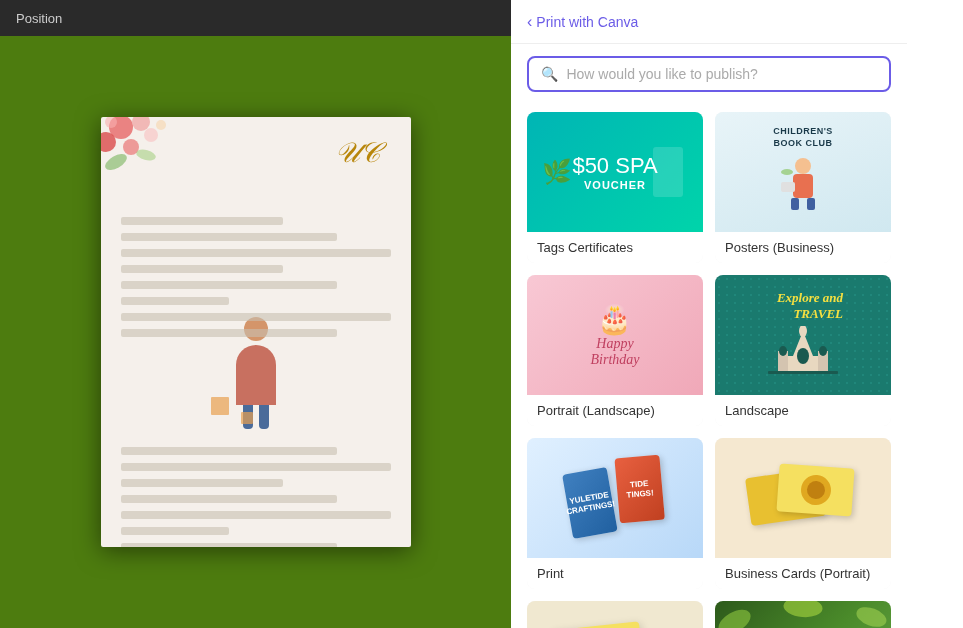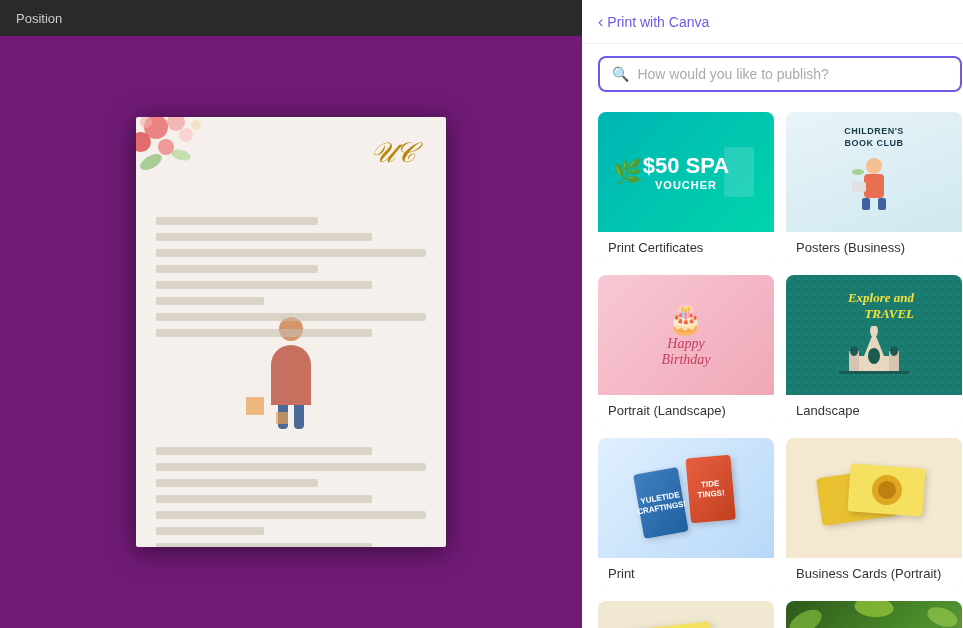--- a/index.html
+++ b/index.html
@@ -6,23 +6,23 @@
     body {
       width: 963px;
       height: 628px;
       overflow: hidden;
       font-family: -apple-system, BlinkMacSystemFont, 'Segoe UI', sans-serif;
       display: flex;
     }
 
     
     .left-panel {
-      width: 582px;
+      width: 511px;
       height: 628px;
-      background: #701a75;
+      background: #4d7c0f;
       position: relative;
       overflow: hidden;
       flex-shrink: 0;
     }
 
     .top-bar {
       height: 36px;
       background: #2a2a2a;
       display: flex;
       align-items: center;
@@ -255,21 +255,21 @@
       display: flex;
       align-items: center;
       justify-content: center;
       flex-direction: column;
       color: #fff;
       font-size: 18px;
       font-weight: bold;
       text-align: center;
       position: relative;
     }
-    .img-gift .voucher-amount { font-size: 22px; font-weight: 700; }
+    .img-gift .voucher-amount { font-size: 22px; font-weight: 400; }
     .img-gift .voucher-text { font-size: 11px; letter-spacing: 1px; }
     .img-gift::before {
       content: '';
       position: absolute;
       right: 20px;
       top: 50%;
       transform: translateY(-50%);
       width: 30px;
       height: 50px;
       background: rgba(255,255,255,0.15);
@@ -559,21 +559,21 @@
   <div class="items-grid">
 
     <div class="grid-item">
       <div class="grid-item-image">
         <div class="img-gift">
           <span class="leaf-deco">🌿</span>
           <span class="voucher-amount">$50 SPA</span>
           <span class="voucher-text">VOUCHER</span>
         </div>
       </div>
-      <div class="grid-item-label">Print Certificates</div>
+      <div class="grid-item-label">Tags Certificates</div>
     </div>
 
     <div class="grid-item">
       <div class="grid-item-image">
         <div class="img-poster-portrait">
           <div class="poster-content">
             <div class="poster-title-text">CHILDREN'S<br>BOOK CLUB</div>
             <div class="poster-illustration">
               
               <svg width="60" height="60" viewBox="0 0 60 60">

